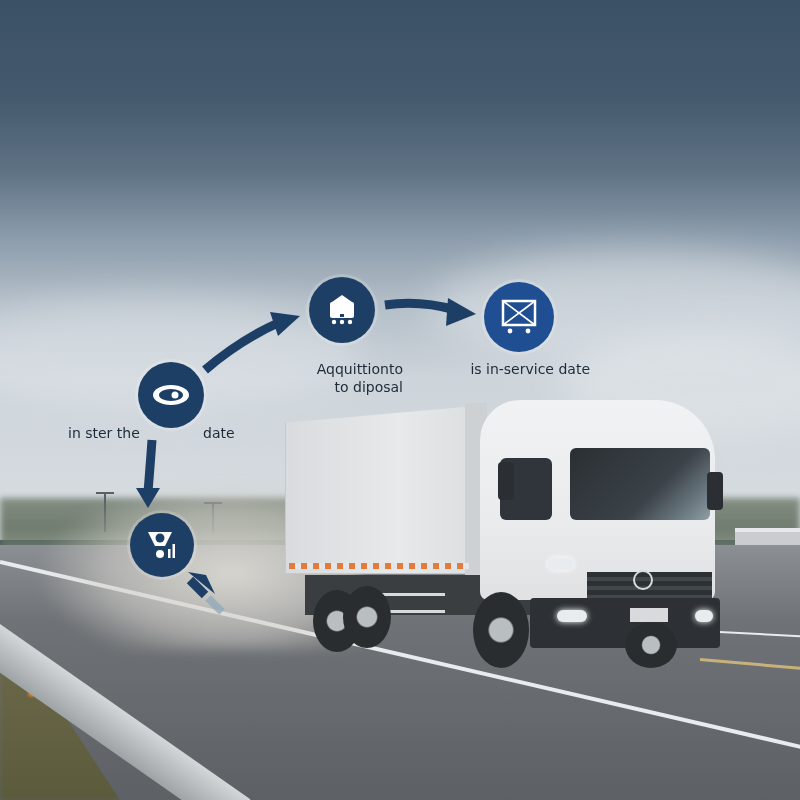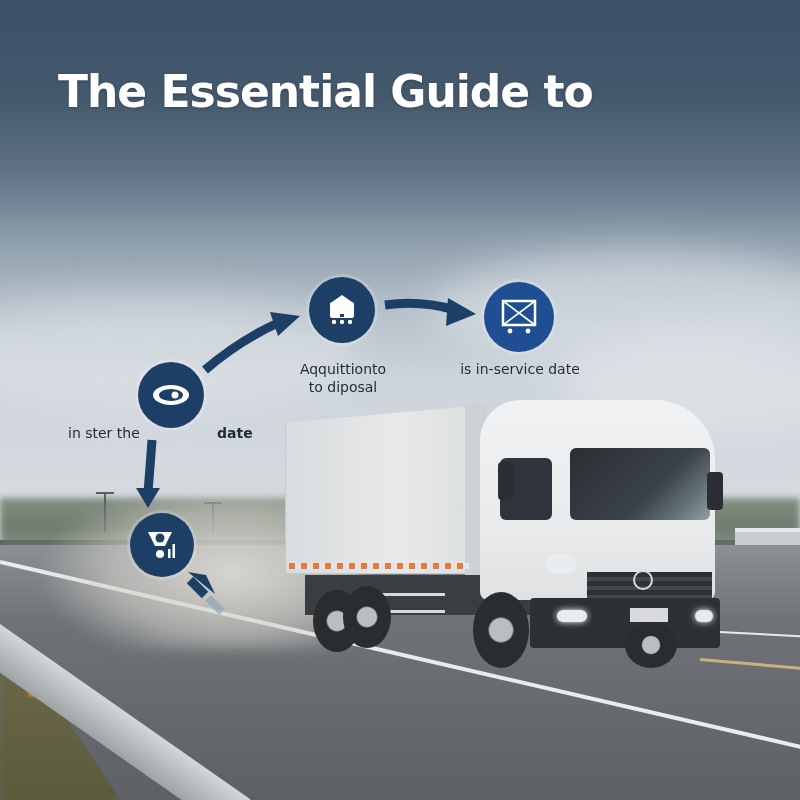--- a/index.html
+++ b/index.html
@@ -92,21 +92,21 @@
     background: #1d3f66; display: flex; align-items: center; justify-content: center;
     box-shadow: 0 0 0 3px rgba(255,255,255,.18);
   }
   .node.bright { background: #1f4f92; }
   .node svg { display: block; }
 
   .label {
     position: absolute; color: #1e2a38; font-size: 14px; line-height: 18px;
     font-family: "DejaVu Sans", sans-serif;
   }
-  .label.center { text-align: center; }
+  .label.center { text-align: right; }
 
   .arrow { position: absolute; }
 </style>
 </head>
 <body>
 
 <div class="scene">
   <div class="sky"></div>
   <div class="cloud" style="left:-60px;top:300px;width:420px;height:110px;"></div>
   <div class="cloud" style="left:430px;top:250px;width:420px;height:120px;"></div>
@@ -146,21 +146,20 @@
     <div class="headlight" style="left:272px;top:210px;width:30px;"></div>
     <div class="headlight" style="left:410px;top:210px;width:18px;"></div>
     <div class="wheel" style="left:28px;top:190px;"></div>
     <div class="wheel" style="left:58px;top:186px;"></div>
     <div class="wheel" style="left:188px;top:192px;width:56px;height:76px;"></div>
     <div class="wheel" style="left:340px;top:222px;width:52px;height:46px;"></div>
   </div>
 </div>
 
 <h1 class="title">
-  <span>The Essential Guide to</span>
 </h1>
 
 <svg class="arrow" style="left:0;top:0;" width="800" height="800">
   <g fill="none" stroke="#1d3f66" stroke-width="9" stroke-linecap="butt">
     <path d="M205 370 Q240 340 280 322"></path>
     <path d="M385 305 Q420 300 455 310"></path>
     <path d="M152 440 Q150 468 148 492"></path>
     <path d="M190 580 L205 595"></path>
   </g>
   <g fill="#1d3f66">
@@ -173,21 +172,21 @@
 </svg>
 
 <div class="node" style="left:138px;top:362px;">
   <svg width="40" height="24" viewBox="0 0 40 24">
     <ellipse cx="20" cy="12" rx="18" ry="10" fill="#ffffff"></ellipse>
     <ellipse cx="20" cy="12" rx="12" ry="6" fill="#1d3f66"></ellipse>
     <circle cx="24" cy="12" r="3.5" fill="#ffffff"></circle>
   </svg>
 </div>
 <div class="label" style="left:68px;top:424px;">in ster the</div>
-<div class="label" style="left:217px;top:424px;font-weight:bold;">date</div>
+<div class="label" style="left:203px;top:424px;">date</div>
 
 <div class="node" style="left:309px;top:277px;">
   <svg width="36" height="36" viewBox="0 0 36 36">
     <polygon points="8,10 18,3 28,10" fill="#ffffff"></polygon>
     <rect x="6" y="10" width="24" height="16" rx="2" fill="#ffffff"></rect>
     <rect x="16" y="22" width="4" height="3" fill="#1d3f66"></rect>
     <circle cx="10" cy="30" r="2.2" fill="#ffffff"></circle>
     <circle cx="18" cy="30" r="2.2" fill="#ffffff"></circle>
     <circle cx="26" cy="30" r="2.2" fill="#ffffff"></circle>
   </svg>

